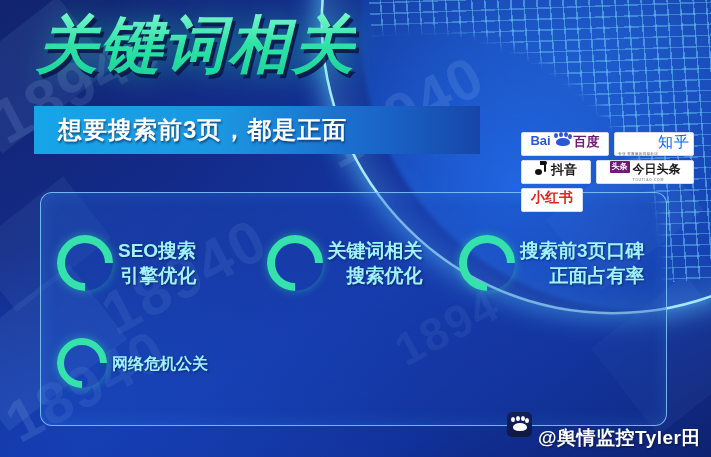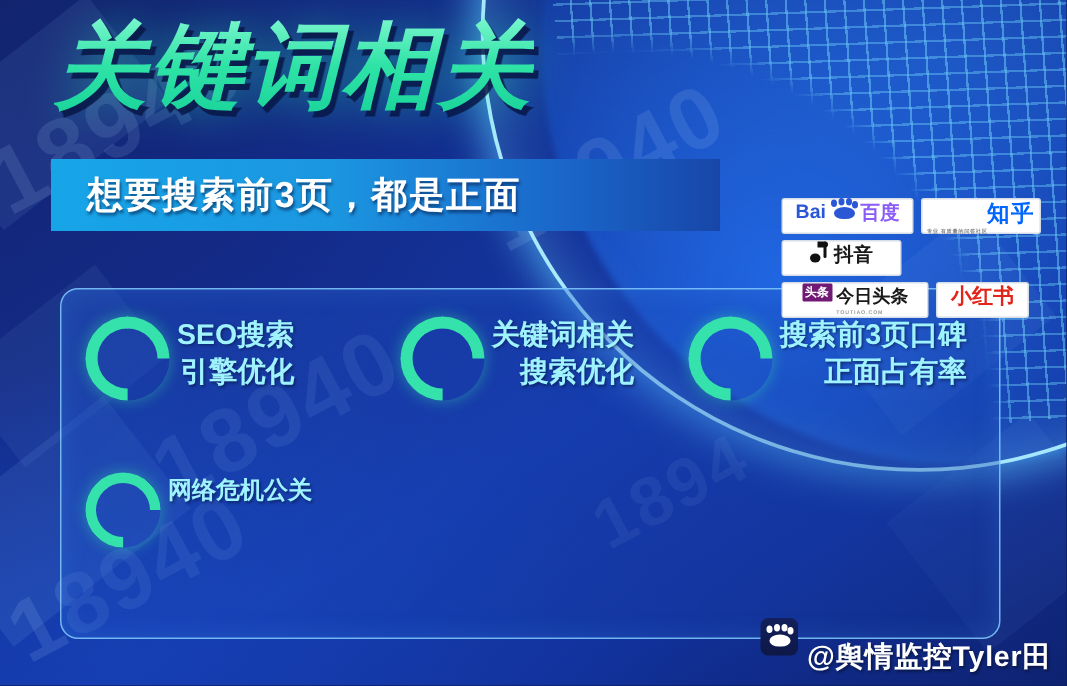--- a/index.html
+++ b/index.html
@@ -77,21 +77,21 @@
     border:1.5px solid rgba(130,205,255,.85);border-radius:12px;
     background:linear-gradient(135deg,rgba(32,86,205,.42) 0%,rgba(26,72,185,.30) 55%,rgba(20,56,160,.38) 100%);
     box-shadow:0 0 18px rgba(80,170,255,.18) inset;
   }
   .grid{
     position:absolute;inset:0;padding:18px 10px 10px 16px;box-sizing:border-box;
   }
   .row{display:flex;}
   .row1{height:104px;}
   .row2{height:96px;}
-  .item{display:flex;align-items:flex-start;}
+  .item{display:flex;align-items:center;}
   .i1{width:218px;}
   .i2{width:200px;}
   .i3{width:205px;}
   .i4{width:218px;}
   .i5{width:230px;}
   .ring{
     width:40px;height:40px;border-radius:50%;flex:none;margin-right:5px;
     border:8px solid #36e2ab;
     border-right-color:transparent;
     transform:rotate(45deg);
@@ -110,35 +110,35 @@
     display:flex;flex-wrap:wrap;gap:4px 5px;justify-content:flex-start;
   }
   .logo{
     background:#ffffff;border:1px solid #d5dde8;border-radius:2px;
     height:24px;display:flex;align-items:flex-start;justify-content:center;
     gap:3px;padding:0 5px;box-sizing:border-box;
     font-size:13px;font-weight:bold;color:#1a1a1a;white-space:nowrap;
   }
   .lg-baidu{width:88px;}
   .lg-zhihu{width:80px;}
-  .lg-douyin{width:80px;}
+  .lg-douyin{width:70px;}
   .lg-toutiao{width:98px;}
   .lg-xhs{width:62px;}
   .baidu-blue{color:#2b57d6;font-size:13px;}
-  .baidu-red{color:#8b5cf6;font-size:13px;}
+  .baidu-red{color:#701a75;font-size:13px;}
   .paw{
     width:17px;height:13px;position:relative;display:inline-block;
   }
   .paw .pad{position:absolute;background:#2b57d6;border-radius:50%;}
   .paw .p1{width:4px;height:5px;left:0px;top:0px;}
   .paw .p2{width:4px;height:5px;left:5px;top:-1px;}
   .paw .p3{width:4px;height:5px;left:10px;top:-1px;}
   .paw .p4{width:4px;height:5px;left:14px;top:1px;}
   .paw .p5{width:14px;height:8px;left:2px;top:5px;border-radius:50% 50% 45% 45%;}
-  .zhihu-z{color:#0066ff;font-size:15px;font-weight:bold;letter-spacing:1px;margin-left:40px;}
+  .zhihu-z{color:#0066ff;font-size:15px;font-weight:normal;letter-spacing:1px;margin-left:40px;}
   .zhihu-sub{display:block;font-size:3.5px;color:#8a8a8a;letter-spacing:.4px;line-height:4px;}
   .note{
     width:13px;height:14px;position:relative;display:inline-block;flex:none;
   }
   .note .stem{position:absolute;right:2px;top:0;width:2.4px;height:11px;background:#111;border-radius:1px;}
   .note .flag{position:absolute;right:1px;top:0;width:7px;height:4px;background:#111;border-radius:0 3px 3px 0;}
   .note .head{position:absolute;left:0;bottom:0;width:7px;height:6px;background:#111;border-radius:50%;}
   .badge-red{
     background:#701a75;color:#fff;font-size:8px;font-weight:bold;
     padding:2px 2px;border-radius:1px;line-height:8px;letter-spacing:0;

